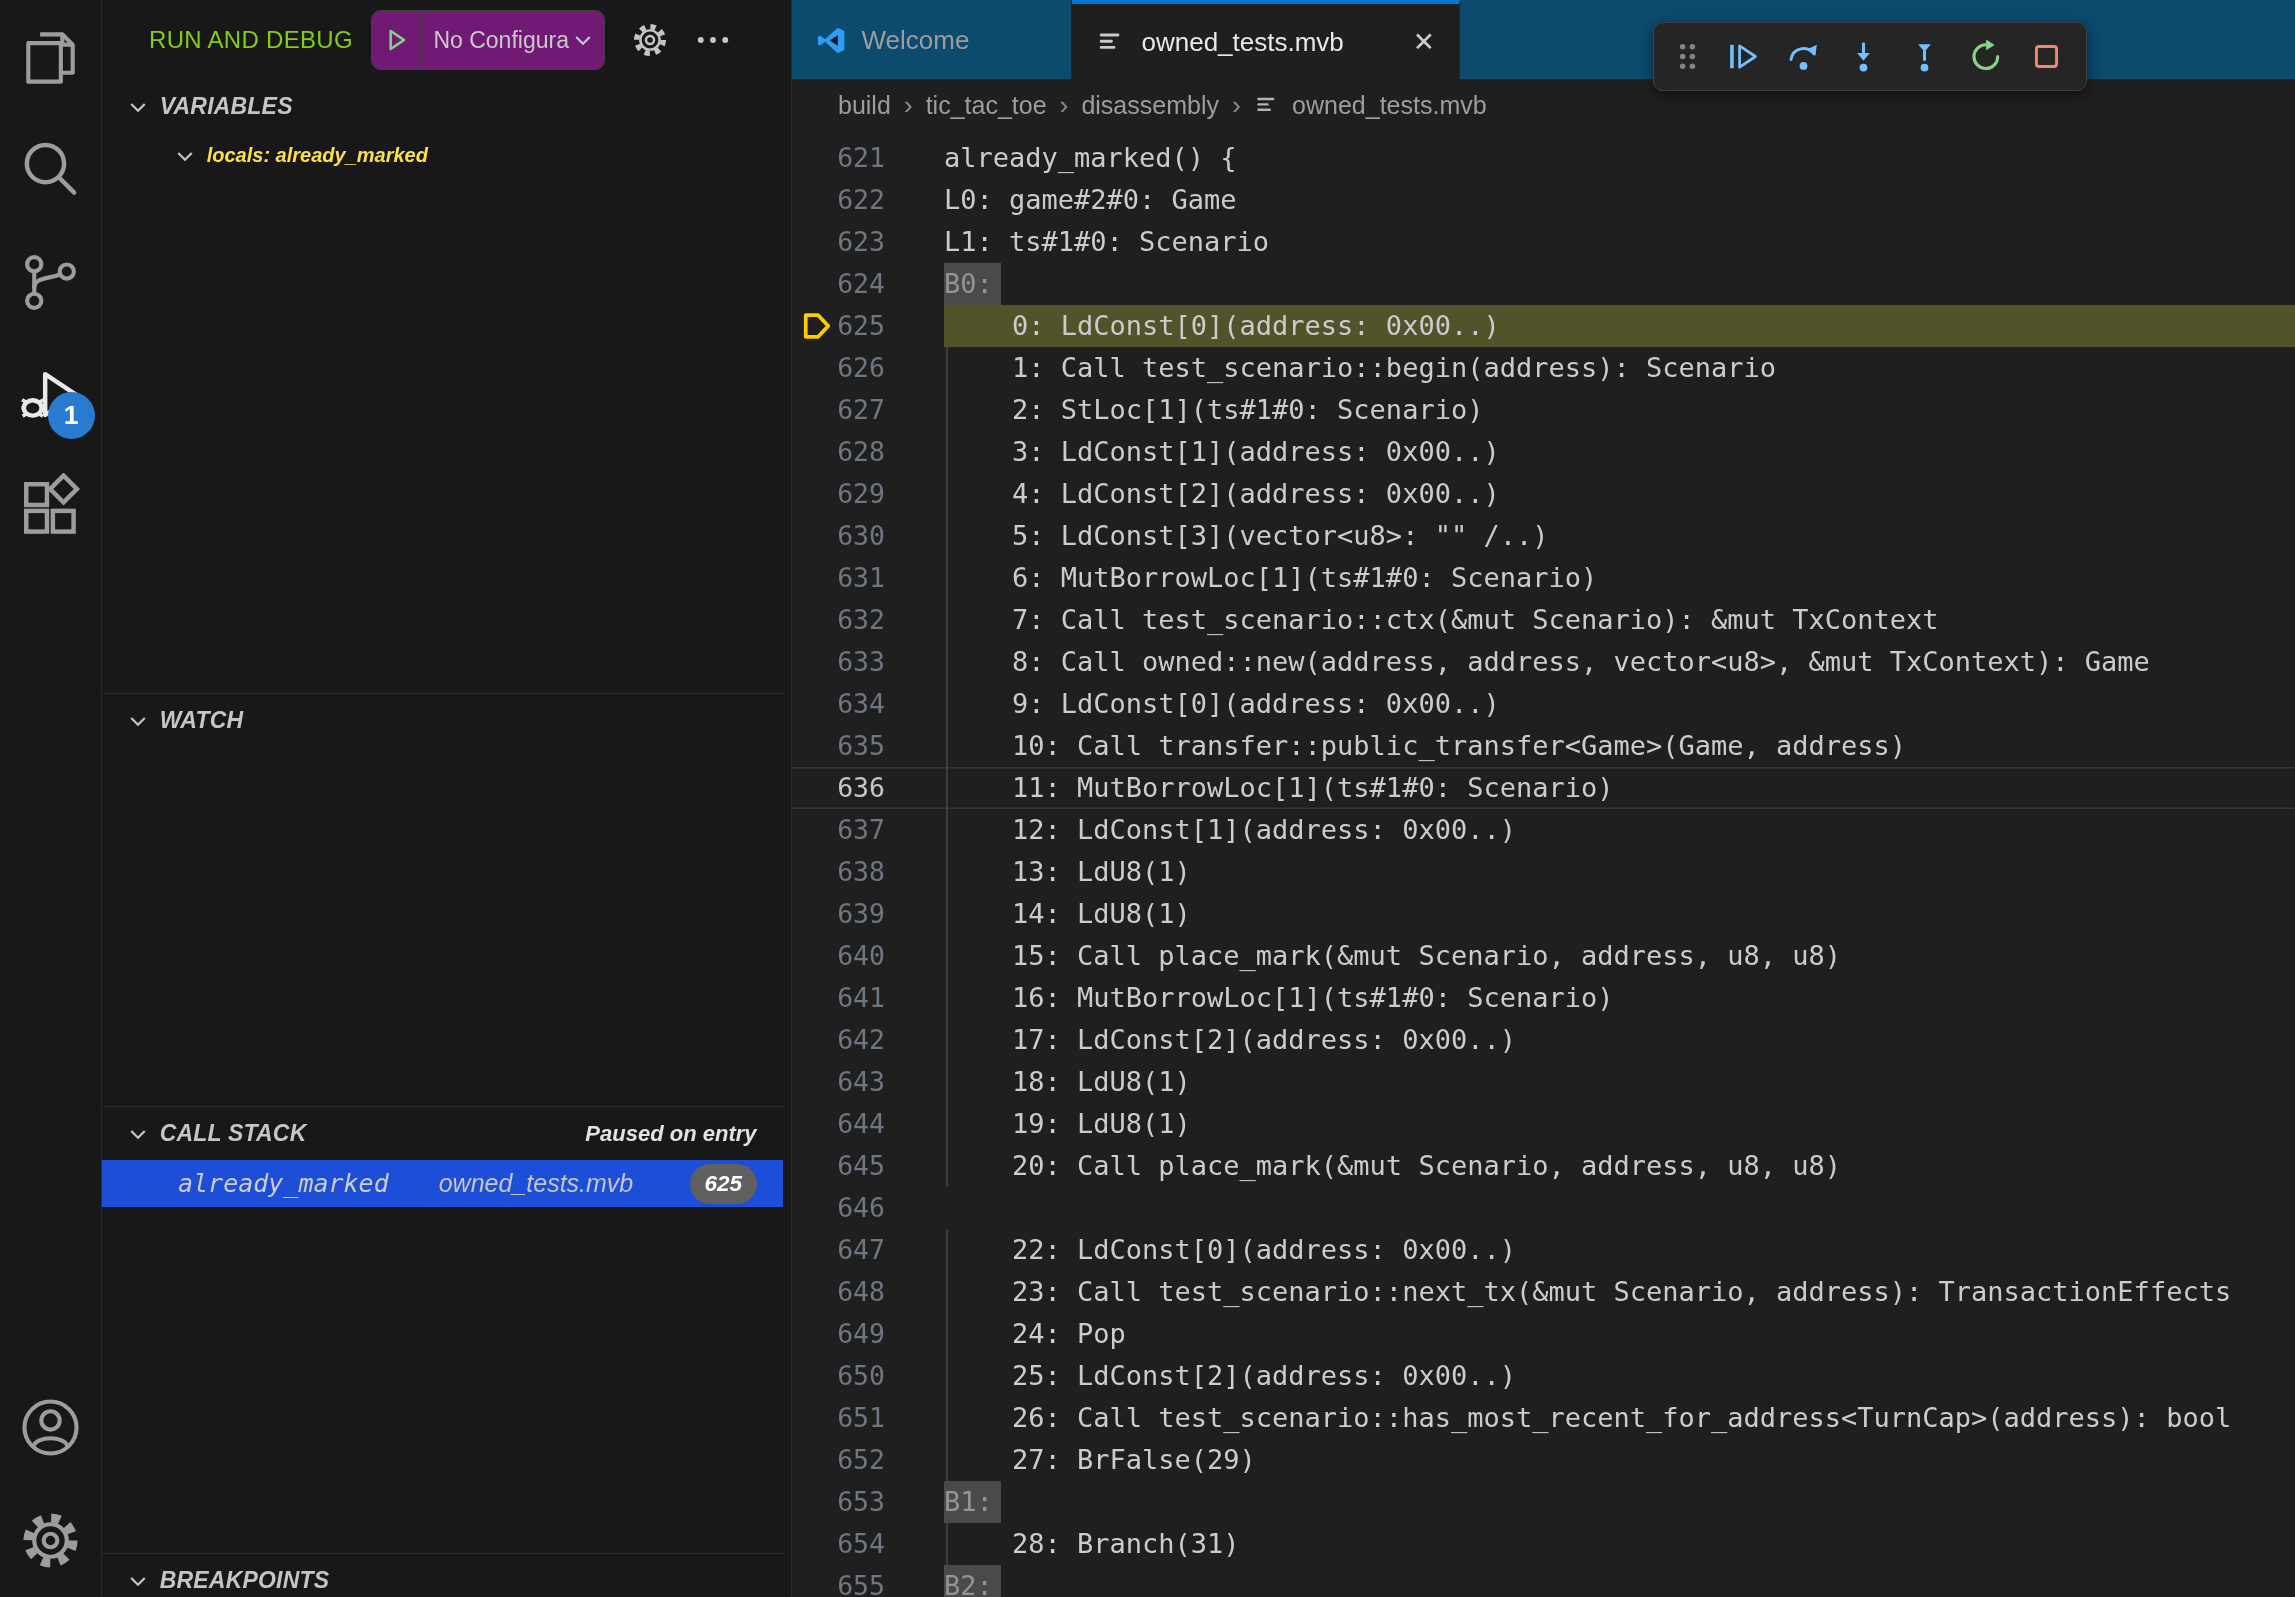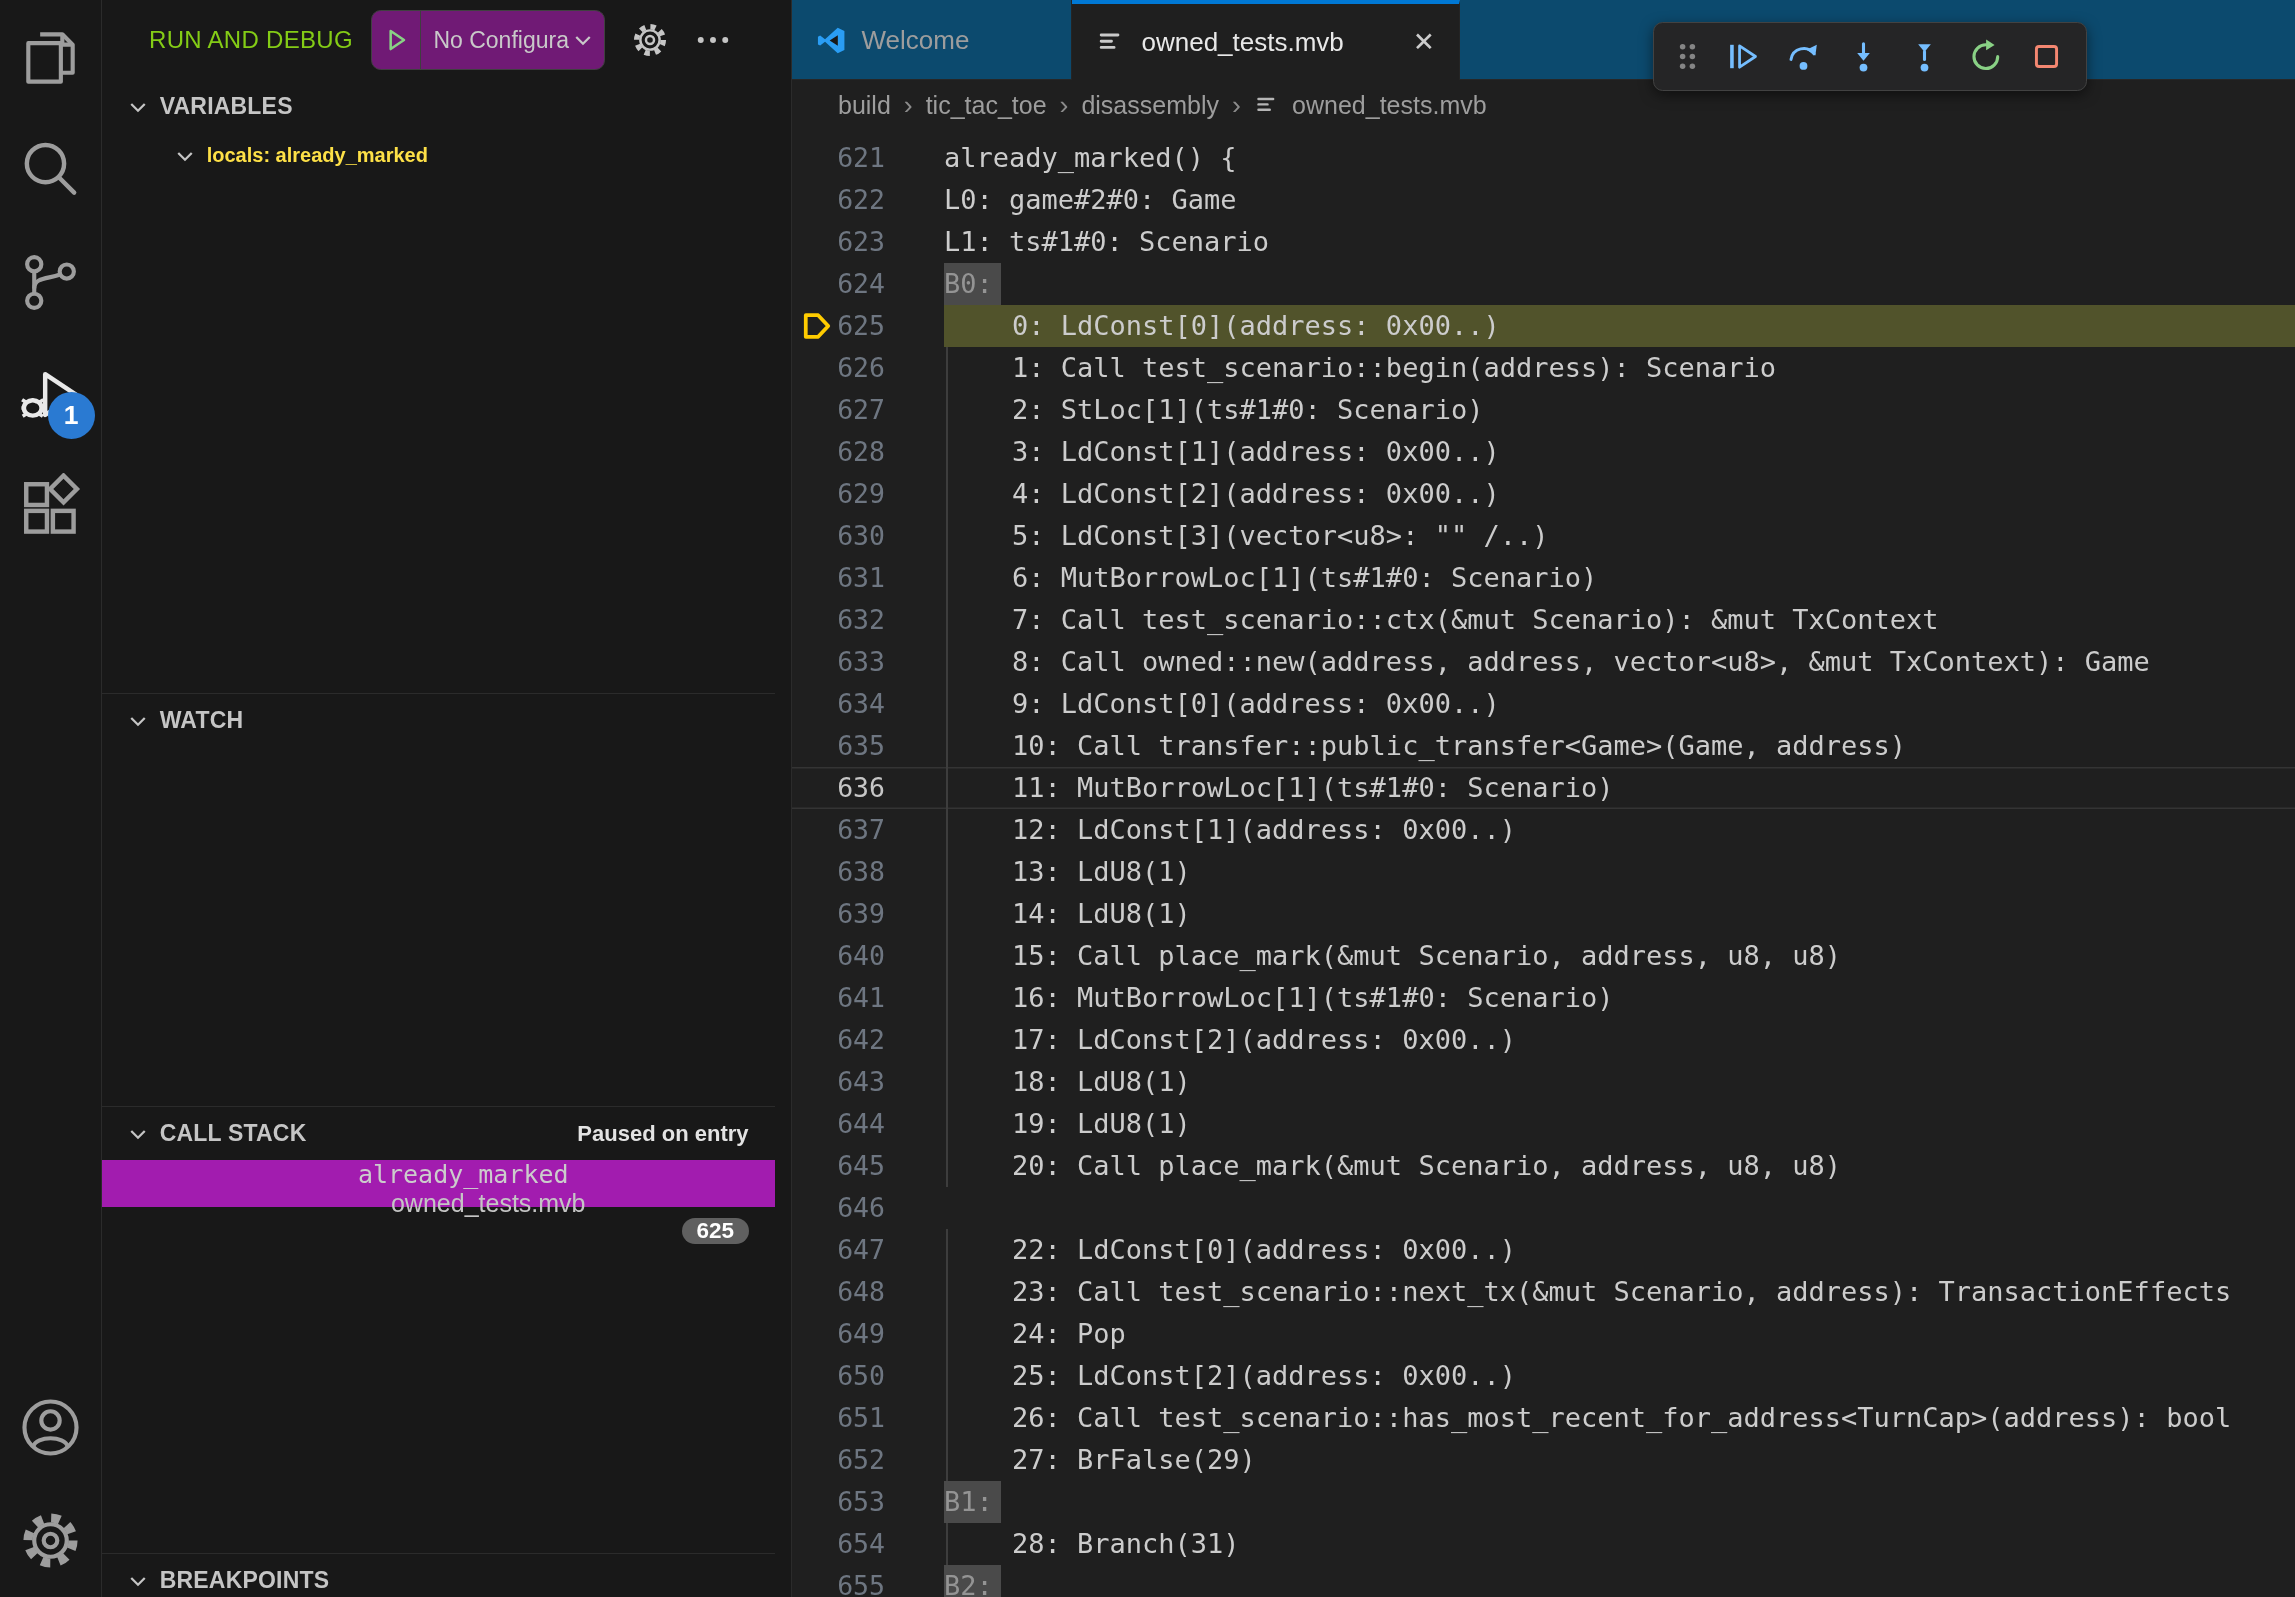--- a/index.html
+++ b/index.html
@@ -30,31 +30,31 @@
     display:flex; align-items:center; cursor:pointer; }
   .cfg-play{ width:48px; display:flex; align-items:center; justify-content:center; }
   .cfg-play svg{ width:32px; height:32px; }
   .cfg-sep{ width:0.8px; align-self:stretch; background:#3f3f3f; }
   .cfg-label{ font-size:23px; color:#c9c9c9; padding-left:13px; white-space:nowrap; max-width:161px; overflow:hidden; }
   .cfg-chev{ margin:0 9.7px 0 1.6px; color:#c9c9c9; display:flex; }
   .cfg-chev svg{ width:24px; height:24px; }
   .icon-btn{ background:none; border:none; color:#c5c5c5; cursor:pointer; display:flex; align-items:center; justify-content:center; }
   .hdr-gear{ margin-left:24px; } .hdr-gear svg{ width:42px; height:42px; }
   .hdr-dots{ margin-left:21px; } .hdr-dots svg{ width:42px; height:42px; }
-  .sec{ position:absolute; left:0; right:16px; }
+  .sec{ position:absolute; left:0; right:8px;font-style:italic; }
   .sec-head{ height:53px; display:flex; align-items:center; padding:0 26.5px 0 24px; gap:9.7px; cursor:pointer; }
   .chev{ display:flex; color:#c5c5c5; } .chev svg{ width:24px; height:24px; }
   .sec-label{ font-size:23px; font-weight:700; color:#c5c5c5; letter-spacing:0.2px; }
   .sec-variables{ top:80px; }
   .tree-item{ height:45px; display:flex; align-items:center; padding-left:71px; gap:9.7px; cursor:pointer; }
   .tree-label{ font-size:20px; font-weight:700; color:#fde047; }
   .sec-watch{ top:693px; border-top:0.8px solid #2b2b2b; }
   .sec-callstack{ top:1106px; border-top:0.8px solid #2b2b2b; }
   .cs-status{ margin-left:auto; font-size:22px; font-weight:700; color:#e3e3e3; }
-  .frame{ height:47px; background:#a21caf; display:flex; align-items:center; padding:0 26.5px 0 76px; cursor:pointer;flex-direction:column; }
+  .frame{ height:47px; background:#1d4ed8; display:flex; align-items:center; padding:0 26.5px 0 76px; cursor:pointer; }
   .frame-name{ font-family:"DejaVu Sans Mono", monospace; font-size:25px; color:#cccccc; }
   .frame-file{ margin-left:50px; font-size:25px; color:#c5c5c5; }
   .frame-badge{ margin-left:auto; background:#606060; color:#ffffff; font-size:22.5px; font-weight:600;
     height:40px; min-width:64px; padding:0 14.5px; border-radius:20px; display:flex; align-items:center; justify-content:center; }
   .sec-breakpoints{ top:1553px; border-top:0.8px solid #2b2b2b; }
   
   .editor{ flex:1; min-width:0; display:flex; flex-direction:column; position:relative; background:#1f1f1f; }
   .tabbar{ height:80px; flex:none; background:#0c4a6e; display:flex; position:relative; }
   .tabbar::after{ content:""; position:absolute; left:0; right:0; bottom:0; height:0.8px; background:#272727; }
   .tab{ display:flex; align-items:center; gap:14.5px; padding:0 24px; font-size:26px; color:#9d9d9d;

